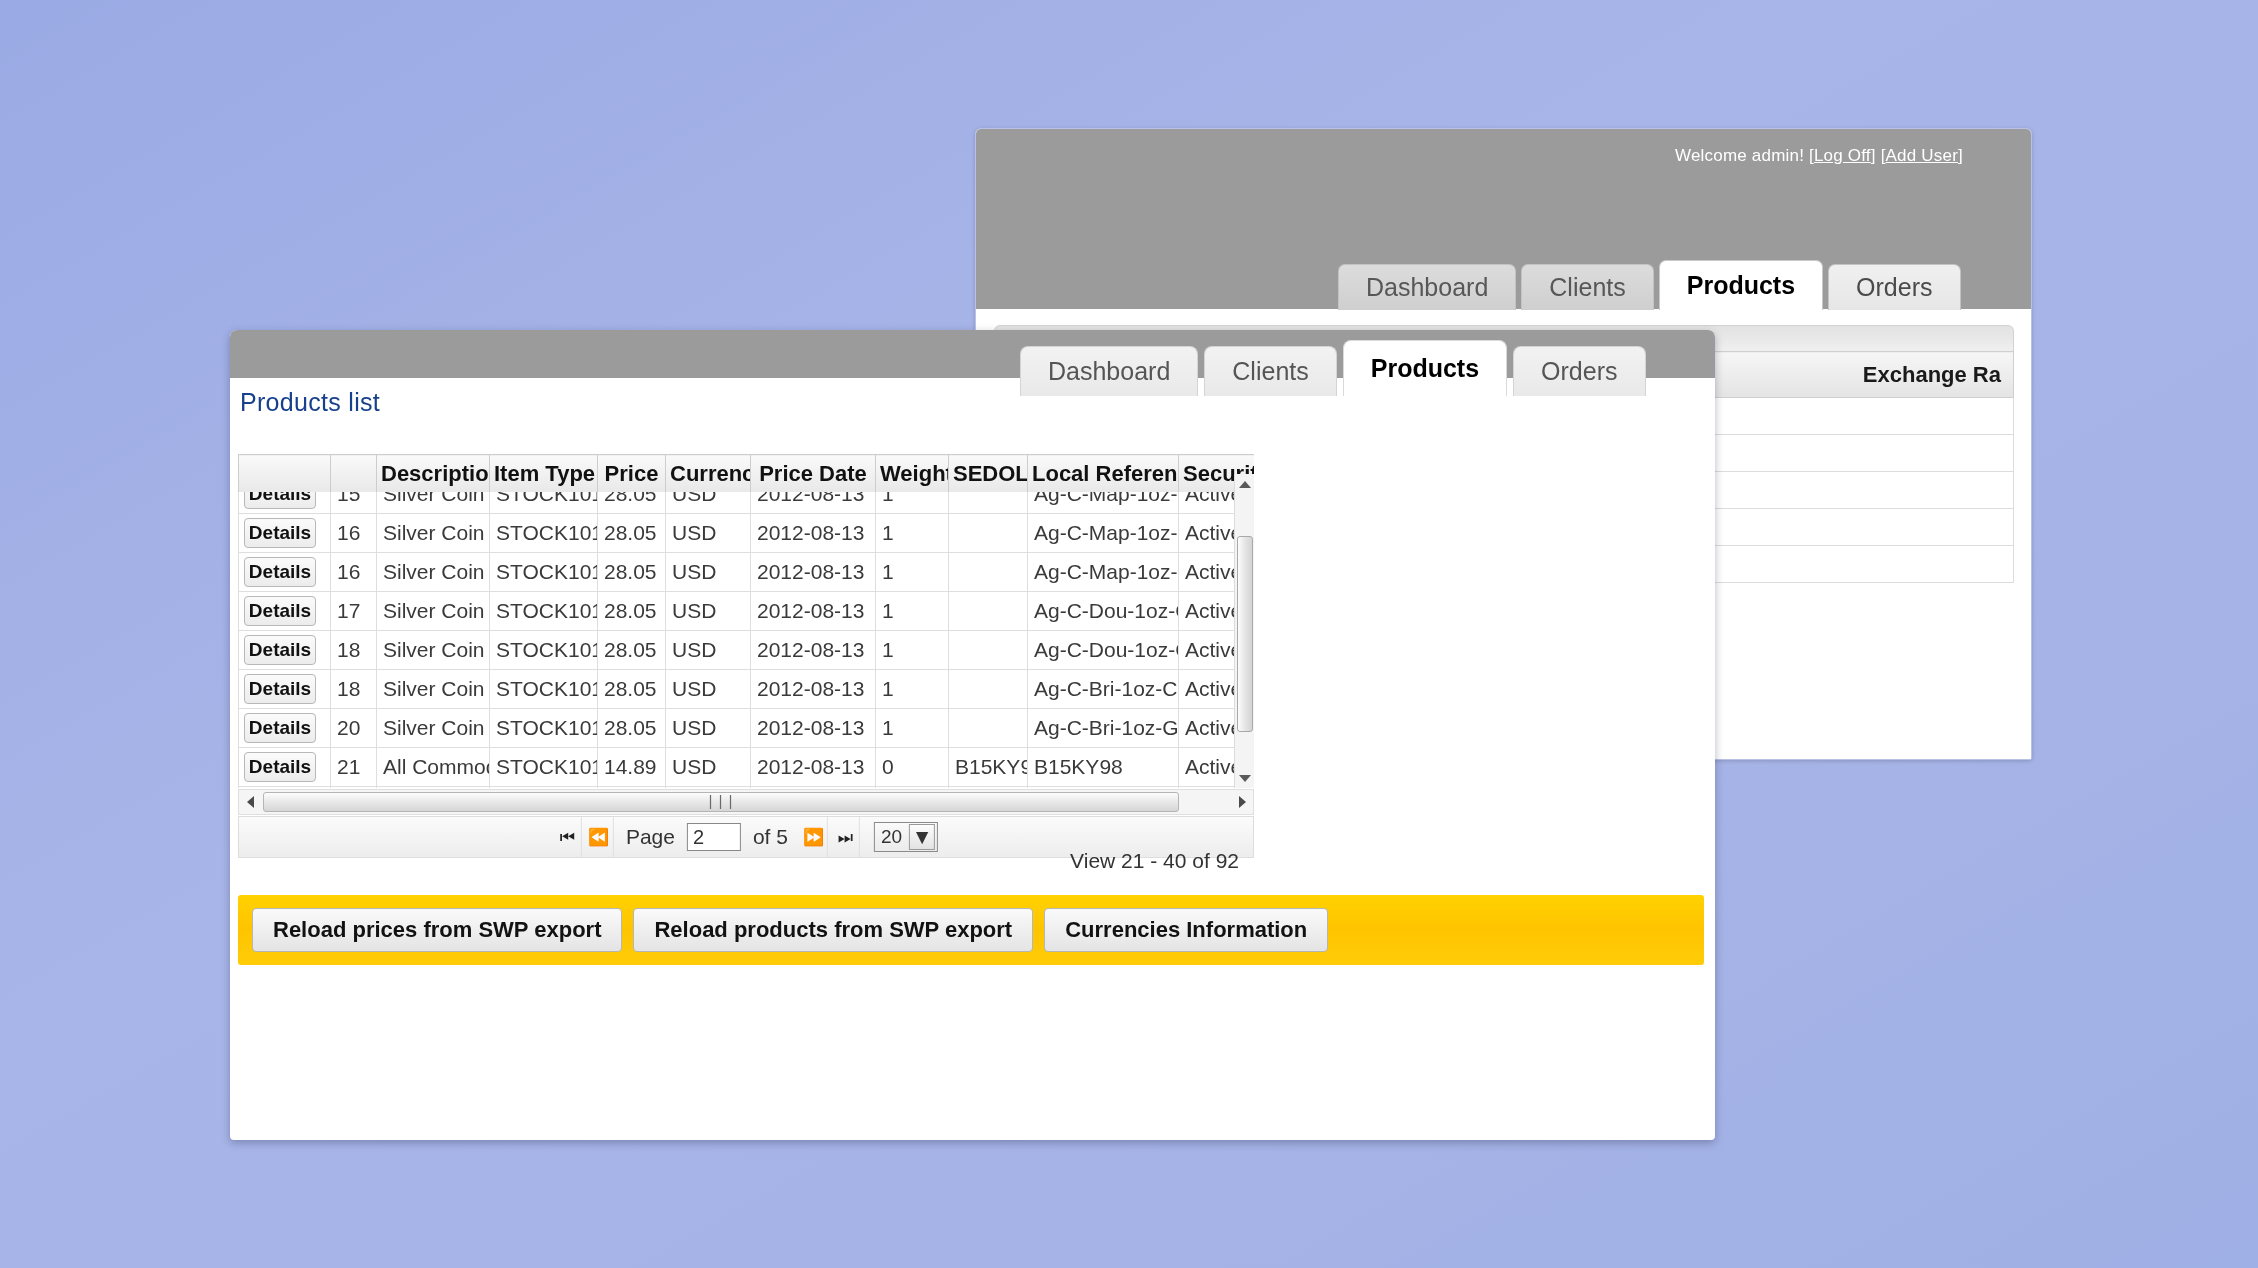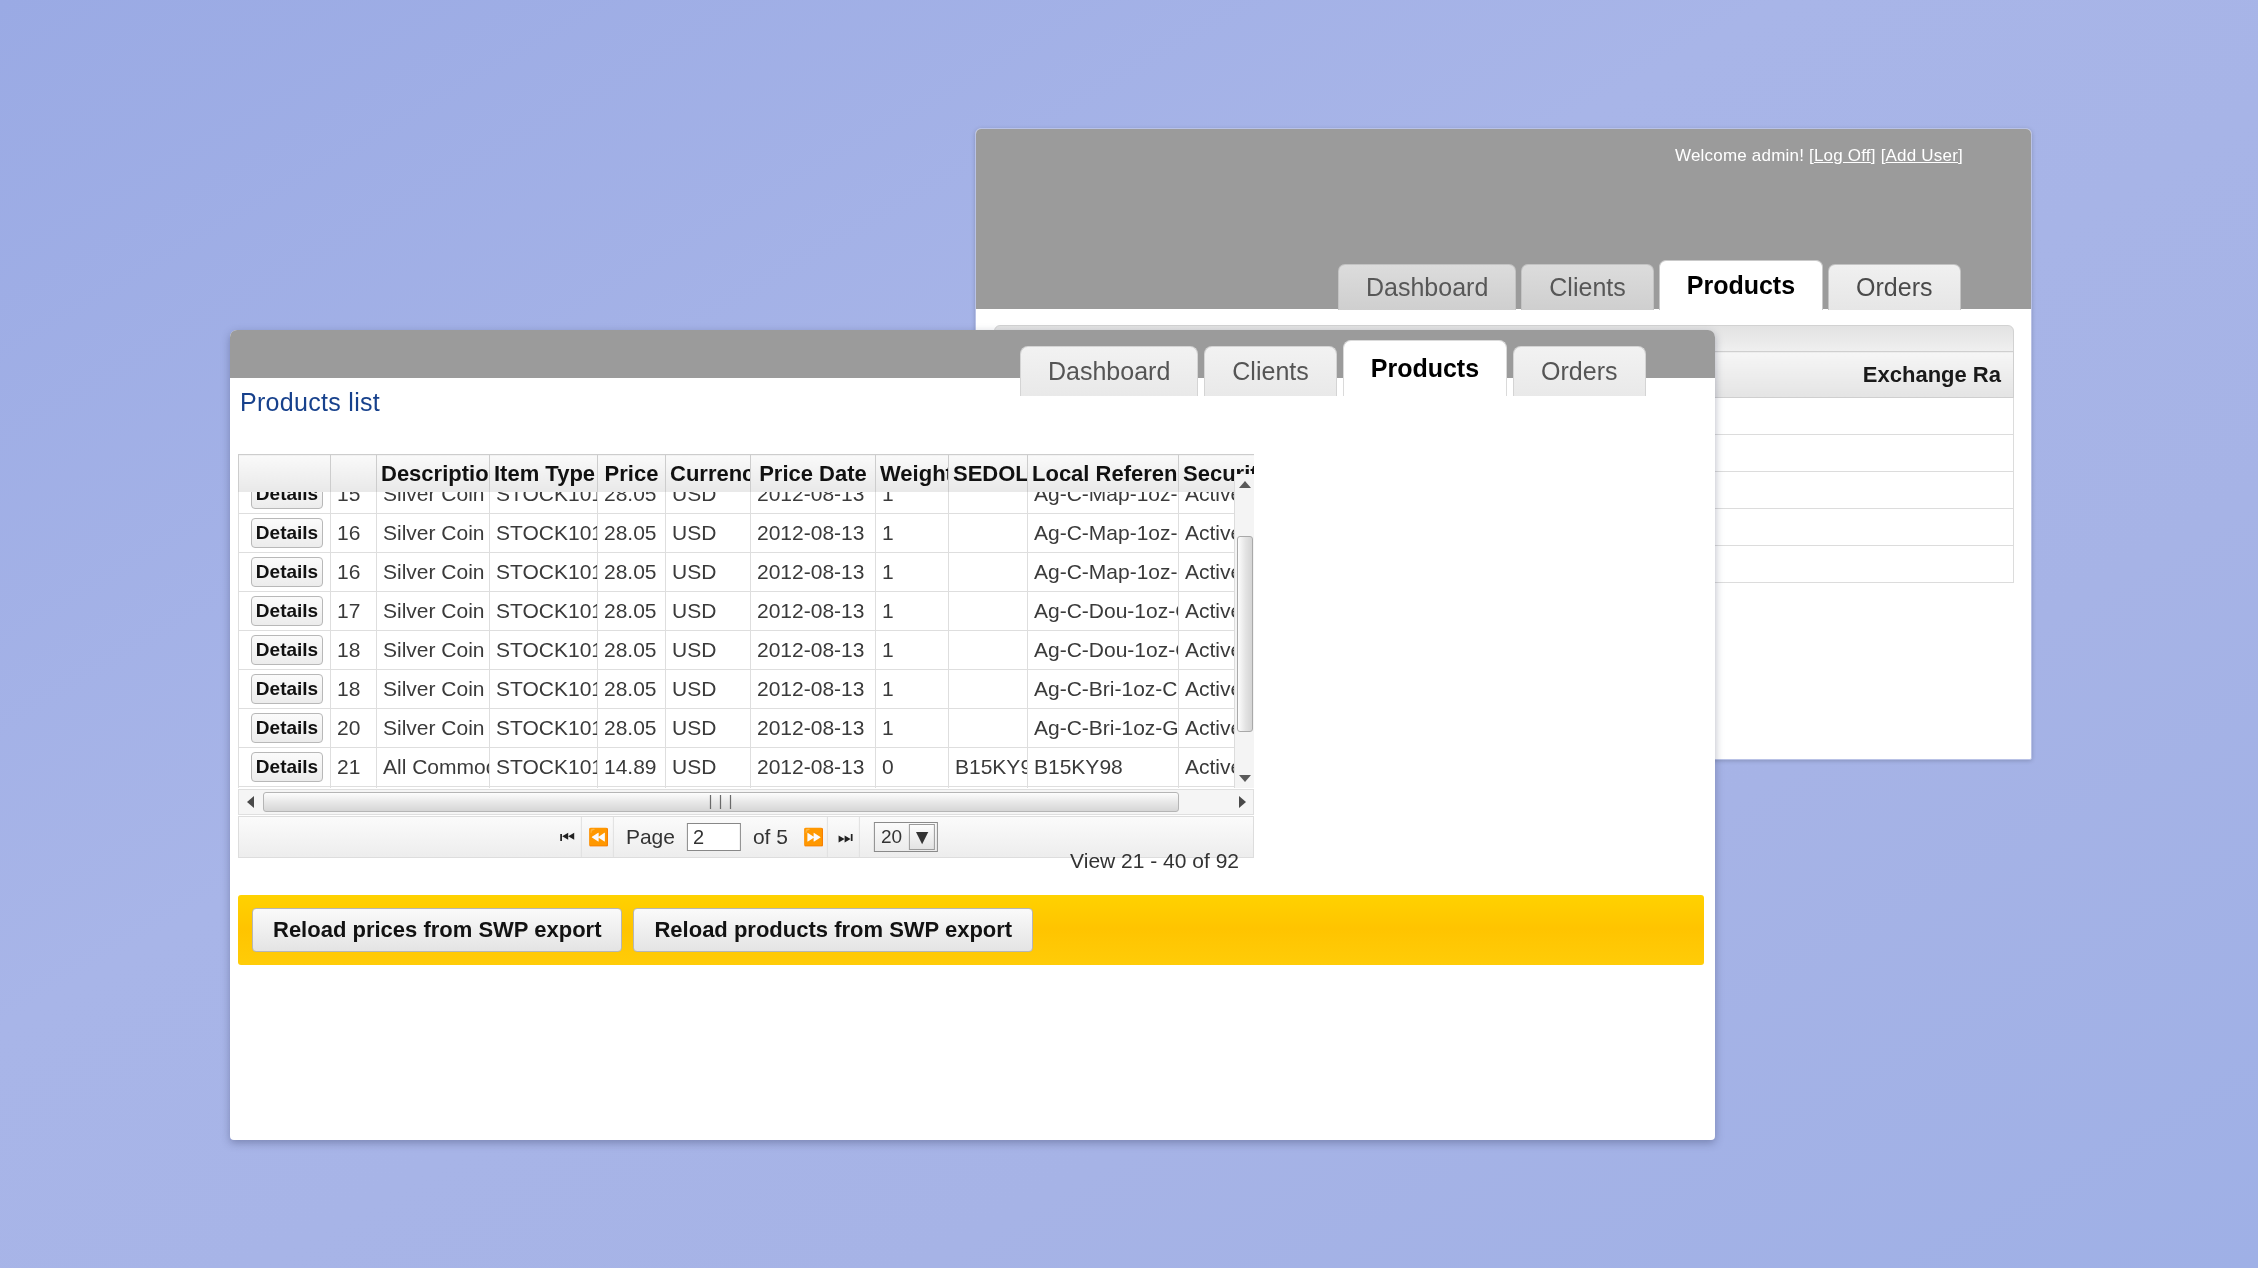--- a/index.html
+++ b/index.html
@@ -227,21 +227,21 @@
   .grid-body td {
     border: 1px solid #dedede;
     height: 39px;
     color: #3a3a3a;
     padding: 0 6px;
     white-space: nowrap;
     overflow: hidden;
     font-size: 21px;
     vertical-align: middle;
   }
-  td.c-details { padding: 0 12px; }
+  td.c-details { padding: 0 5px; }
   .details-btn {
     display: inline-block;
     width: 72px;
     height: 30px;
     line-height: 28px;
     text-align: center;
     font-size: 19px;
     font-weight: bold;
     color: #111;
     background: linear-gradient(180deg, #fbfbfb 0%, #ececec 100%);
@@ -739,14 +739,15 @@
         <span class="pg-size-val">20</span>
         <span class="pg-size-arrow">▼</span>
       </span>
     </div>
     <span class="pager-right">View 21 - 40 of 92</span>
   </div>
 
   <div class="yellow-bar">
     <div class="y-btn">Reload prices from SWP export</div>
     <div class="y-btn">Reload products from SWP export</div>
+    <div class="y-btn">Currencies Information</div>
   </div>
 </div>
 
 </body></html>

